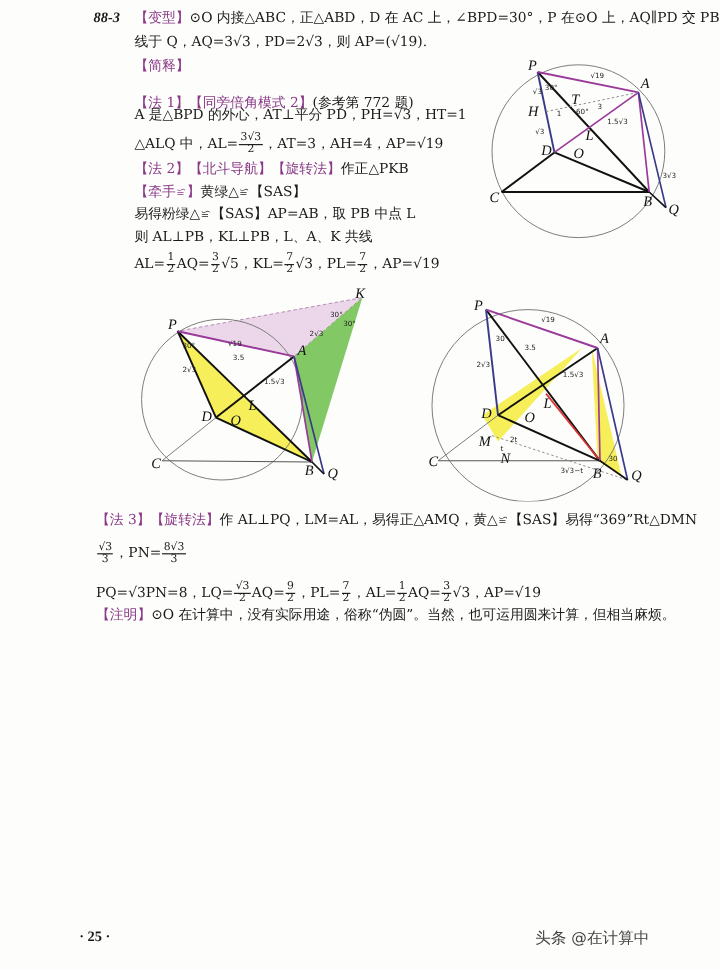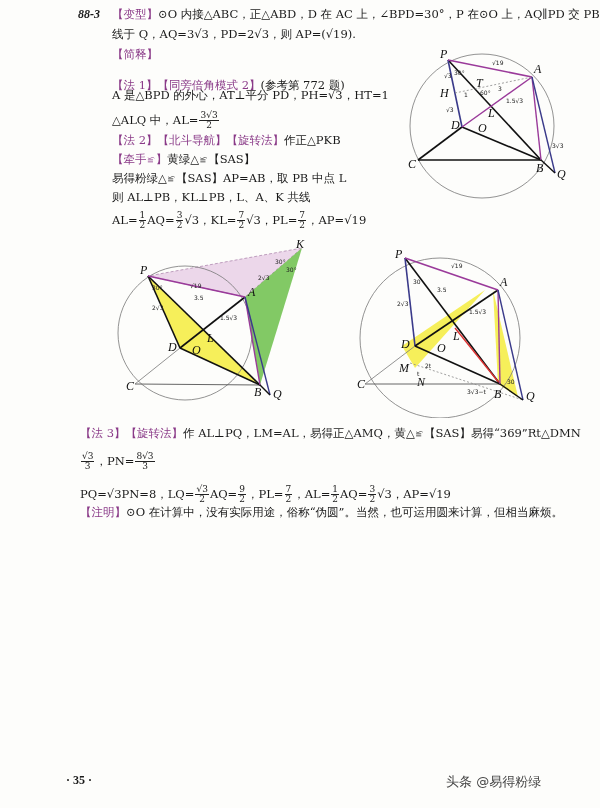--- a/index.html
+++ b/index.html
@@ -18,27 +18,27 @@
 </head>
 <body>
 
 <div class="num">88-3</div>
 <div class="line" style="left:112px;top:7px;"><span class="tag">【变型】</span><span>⊙O 内接△ABC，正△ABD，D 在 AC 上，∠BPD=30°，P 在⊙O 上，AQ∥PD 交 PB 延长</span></div>
 <div class="line" style="left:112px;top:27px;">线于 Q，AQ=3√3，PD=2√3，则 AP=(√19).</div>
 <div class="line tag" style="left:112px;top:47px;">【简释】</div>
 
 <div class="line" style="left:112px;top:78px;"><span class="tag">【法 1】【同旁倍角模式 2】</span><span>(参考第 772 题)</span></div>
 <div class="line" style="left:112px;top:88px;">A 是△BPD 的外心，AT⊥平分 PD，PH=√3，HT=1</div>
-<div class="line" style="left:112px;top:111px;"><span>△ALQ 中，AL=</span><span class="frac"><span class="n">3√3</span><span>2</span></span></div>
+<div class="line" style="left:112px;top:111px;"><span>△ALQ 中，AL=</span><span class="frac"><span class="n">3√3</span><span>2</span></span><span>，AT=3，AH=4，AP=√19</span></div>
 
 <div class="line" style="left:112px;top:133px;"><span class="tag">【法 2】【北斗导航】【旋转法】</span><span>作正△PKB</span></div>
 <div class="line" style="left:112px;top:152px;"><span class="tag">【牵手≌】</span><span>黄绿△≌【SAS】</span></div>
 <div class="line" style="left:112px;top:171px;">易得粉绿△≌【SAS】AP=AB，取 PB 中点 L</div>
 <div class="line" style="left:112px;top:190px;">则 AL⊥PB，KL⊥PB，L、A、K 共线</div>
-<div class="line" style="left:112px;top:211px;"><span>AL=</span><span class="frac"><span class="n">1</span><span>2</span></span><span>AQ=</span><span class="frac"><span class="n">3</span><span>2</span></span><span>√3，KL=</span><span class="frac"><span class="n">7</span><span>2</span></span><span>√3，PL=</span><span class="frac"><span class="n">7</span><span>2</span></span><span>，AP=√19</span></div>
+<div class="line" style="left:112px;top:211px;"><span>AL=</span><span class="frac"><span class="n">1</span><span>2</span></span><span>AQ=</span><span class="frac"><span class="n">3</span><span>2</span></span><span>√5，KL=</span><span class="frac"><span class="n">7</span><span>2</span></span><span>√3，PL=</span><span class="frac"><span class="n">7</span><span>2</span></span><span>，AP=√19</span></div>
 
 <svg style="left:400px;top:40px;" width="170" height="160" viewBox="0 0 170 160">
   <circle cx="82" cy="86" r="72" fill="none" stroke="#777" stroke-width="0.8"></circle>
   <line x1="18" y1="120" x2="141" y2="120" stroke="#111" stroke-width="1.6"></line>
   <line x1="18" y1="120" x2="62" y2="87" stroke="#111" stroke-width="1.6"></line>
   <line x1="62" y1="87" x2="141" y2="120" stroke="#111" stroke-width="1.6"></line>
   <line x1="48" y1="20" x2="141" y2="120" stroke="#111" stroke-width="1.6"></line>
   <line x1="48" y1="20" x2="62" y2="87" stroke="#3a3a8a" stroke-width="1.6"></line>
   <line x1="48" y1="20" x2="132" y2="37" stroke="#9a3a9a" stroke-width="1.6"></line>
   <line x1="62" y1="87" x2="132" y2="37" stroke="#9a3a9a" stroke-width="1.4"></line>
@@ -148,14 +148,14 @@
       <text x="122" y="146">3√3−t</text>
       <text x="162" y="136">30</text>
   </g>
 </svg>
 
 <div class="line" style="left:80px;top:426px;"><span class="tag">【法 3】【旋转法】</span><span>作 AL⊥PQ，LM=AL，易得正△AMQ，黄△≌【SAS】易得“369”Rt△DMN</span></div>
 <div class="line" style="left:80px;top:452px;"><span class="frac"><span class="n">√3</span><span>3</span></span><span>，PN=</span><span class="frac"><span class="n">8√3</span><span>3</span></span></div>
 <div class="line" style="left:80px;top:485px;"><span>PQ=√3PN=8，LQ=</span><span class="frac"><span class="n">√3</span><span>2</span></span><span>AQ=</span><span class="frac"><span class="n">9</span><span>2</span></span><span>，PL=</span><span class="frac"><span class="n">7</span><span>2</span></span><span>，AL=</span><span class="frac"><span class="n">1</span><span>2</span></span><span>AQ=</span><span class="frac"><span class="n">3</span><span>2</span></span><span>√3，AP=√19</span></div>
 <div class="line" style="left:80px;top:505px;"><span class="tag">【注明】</span><span>⊙O 在计算中，没有实际用途，俗称“伪圆”。当然，也可运用圆来计算，但相当麻烦。</span></div>
 
-<div class="footer-num">· 35 ·</div>
-<div class="watermark">头条 @易得粉绿</div>
+<div class="footer-num">· 25 ·</div>
+<div class="watermark">头条 @在计算中</div>
 
 </body></html>

